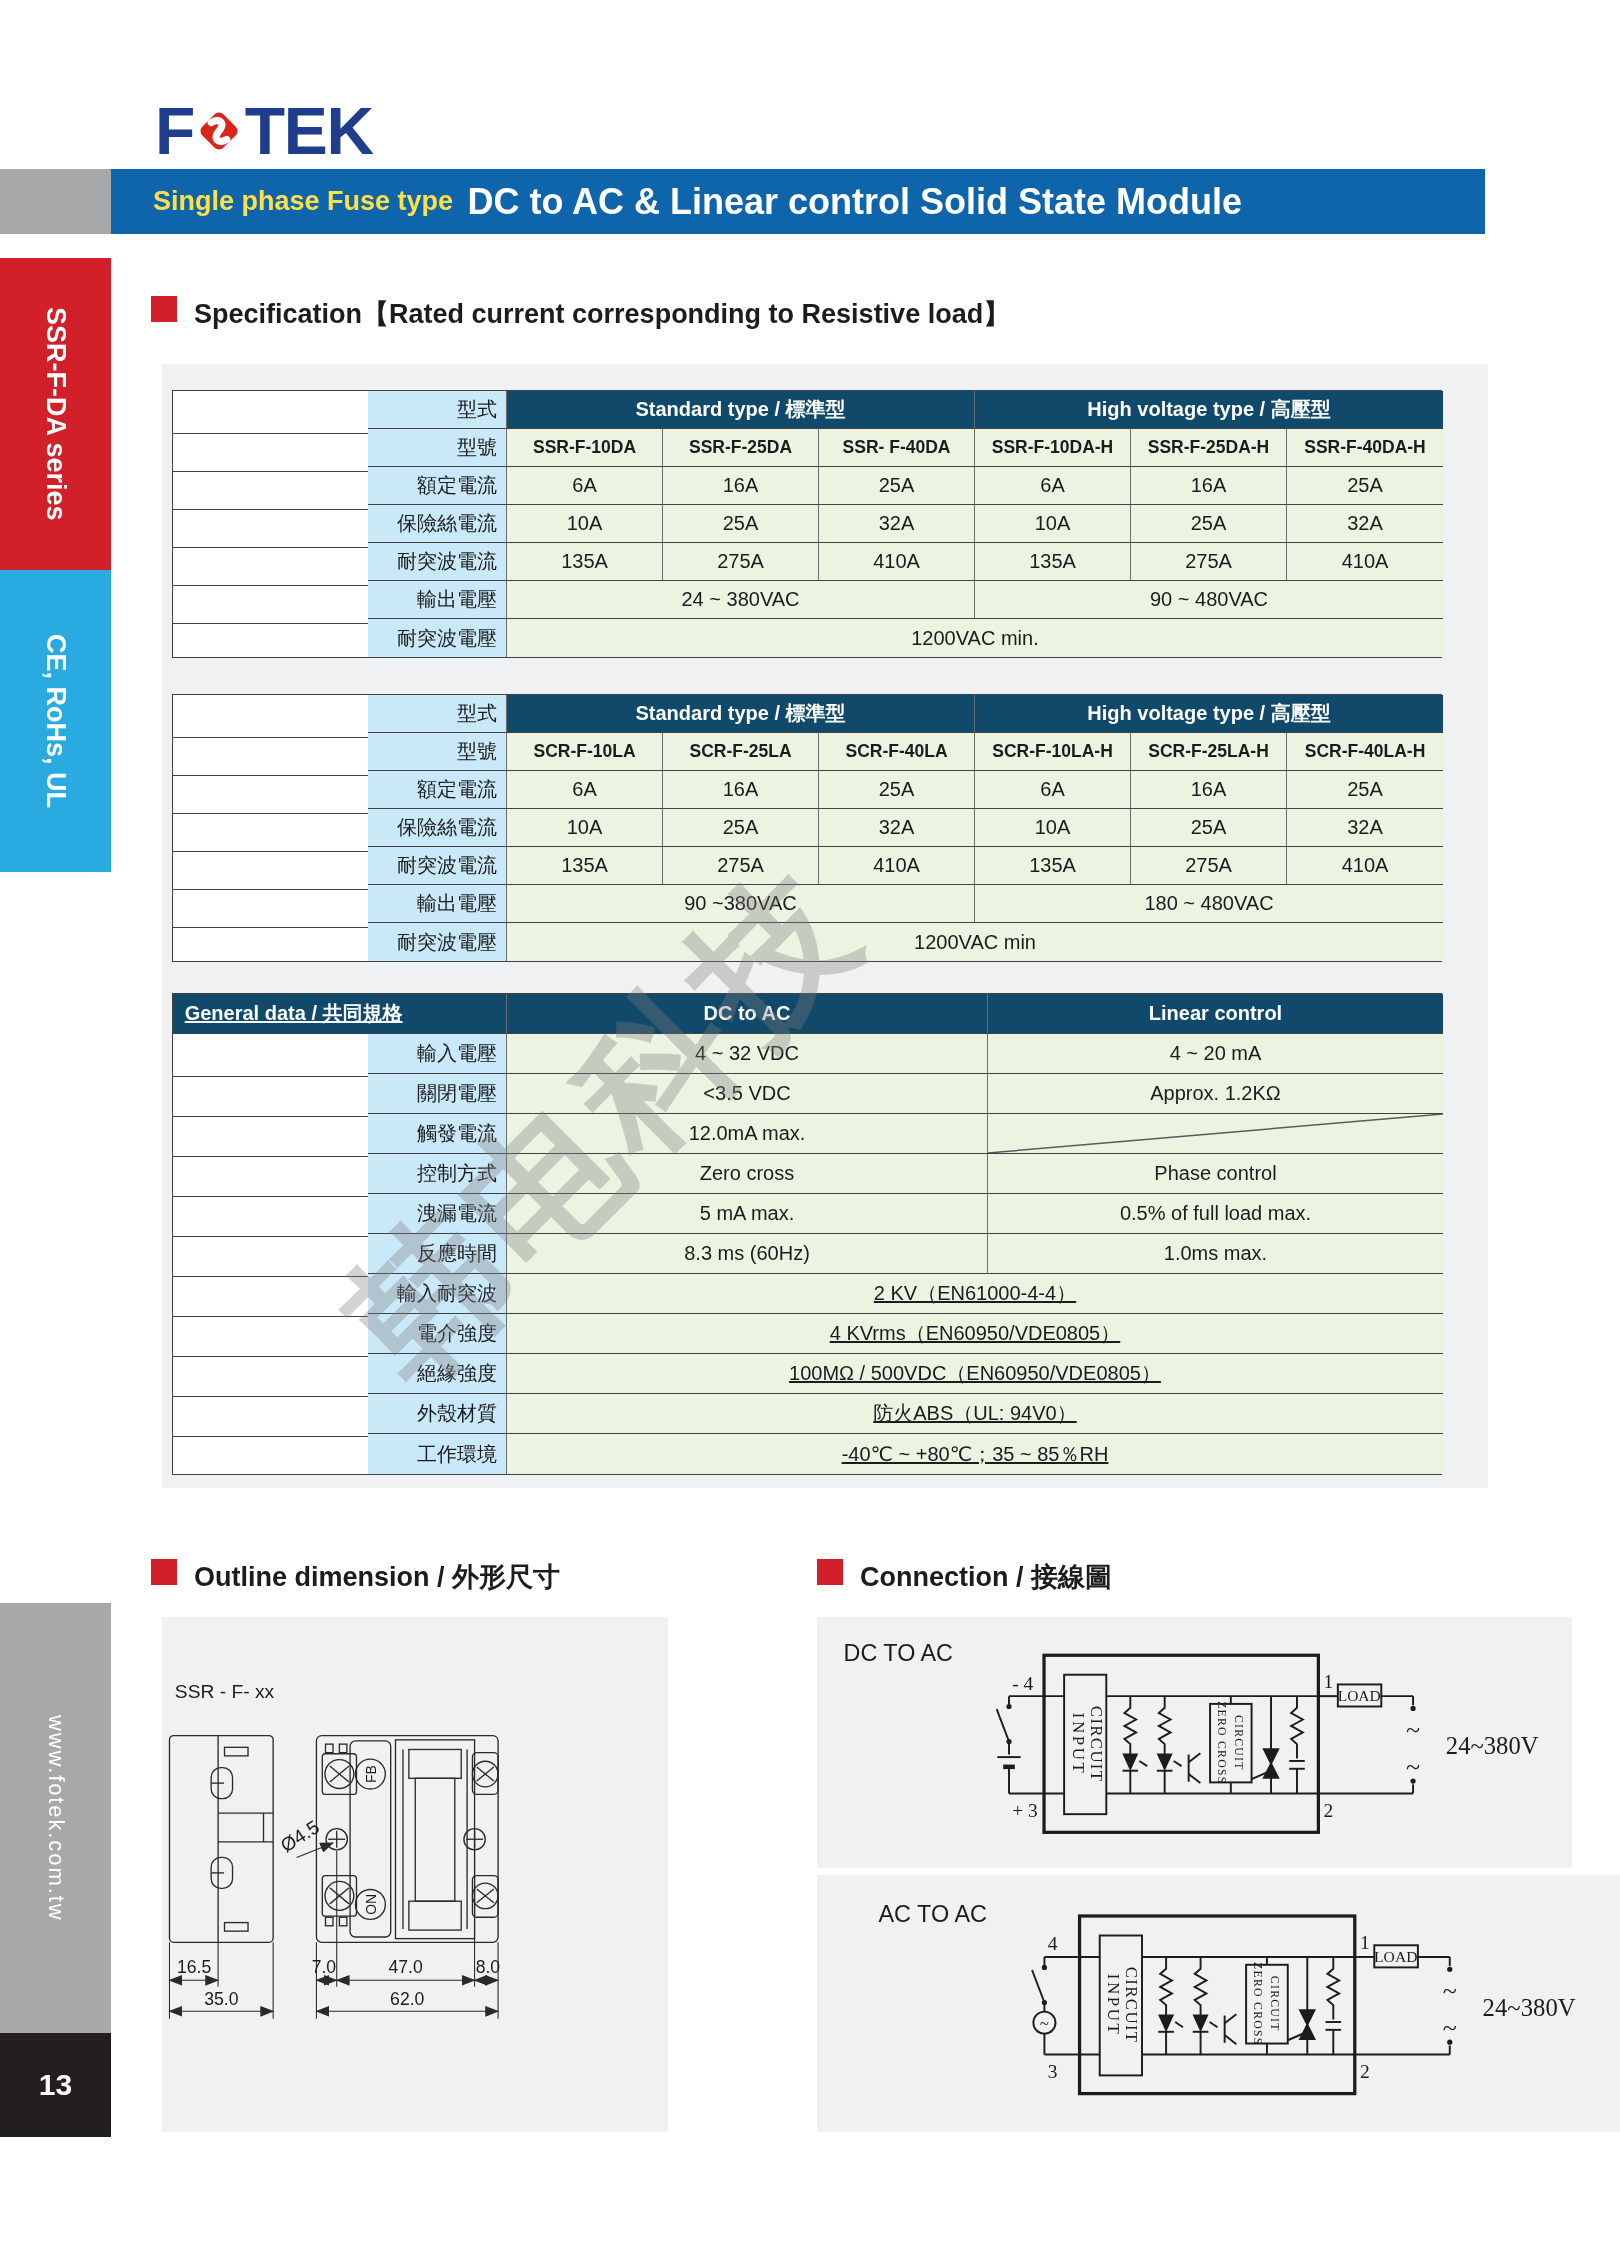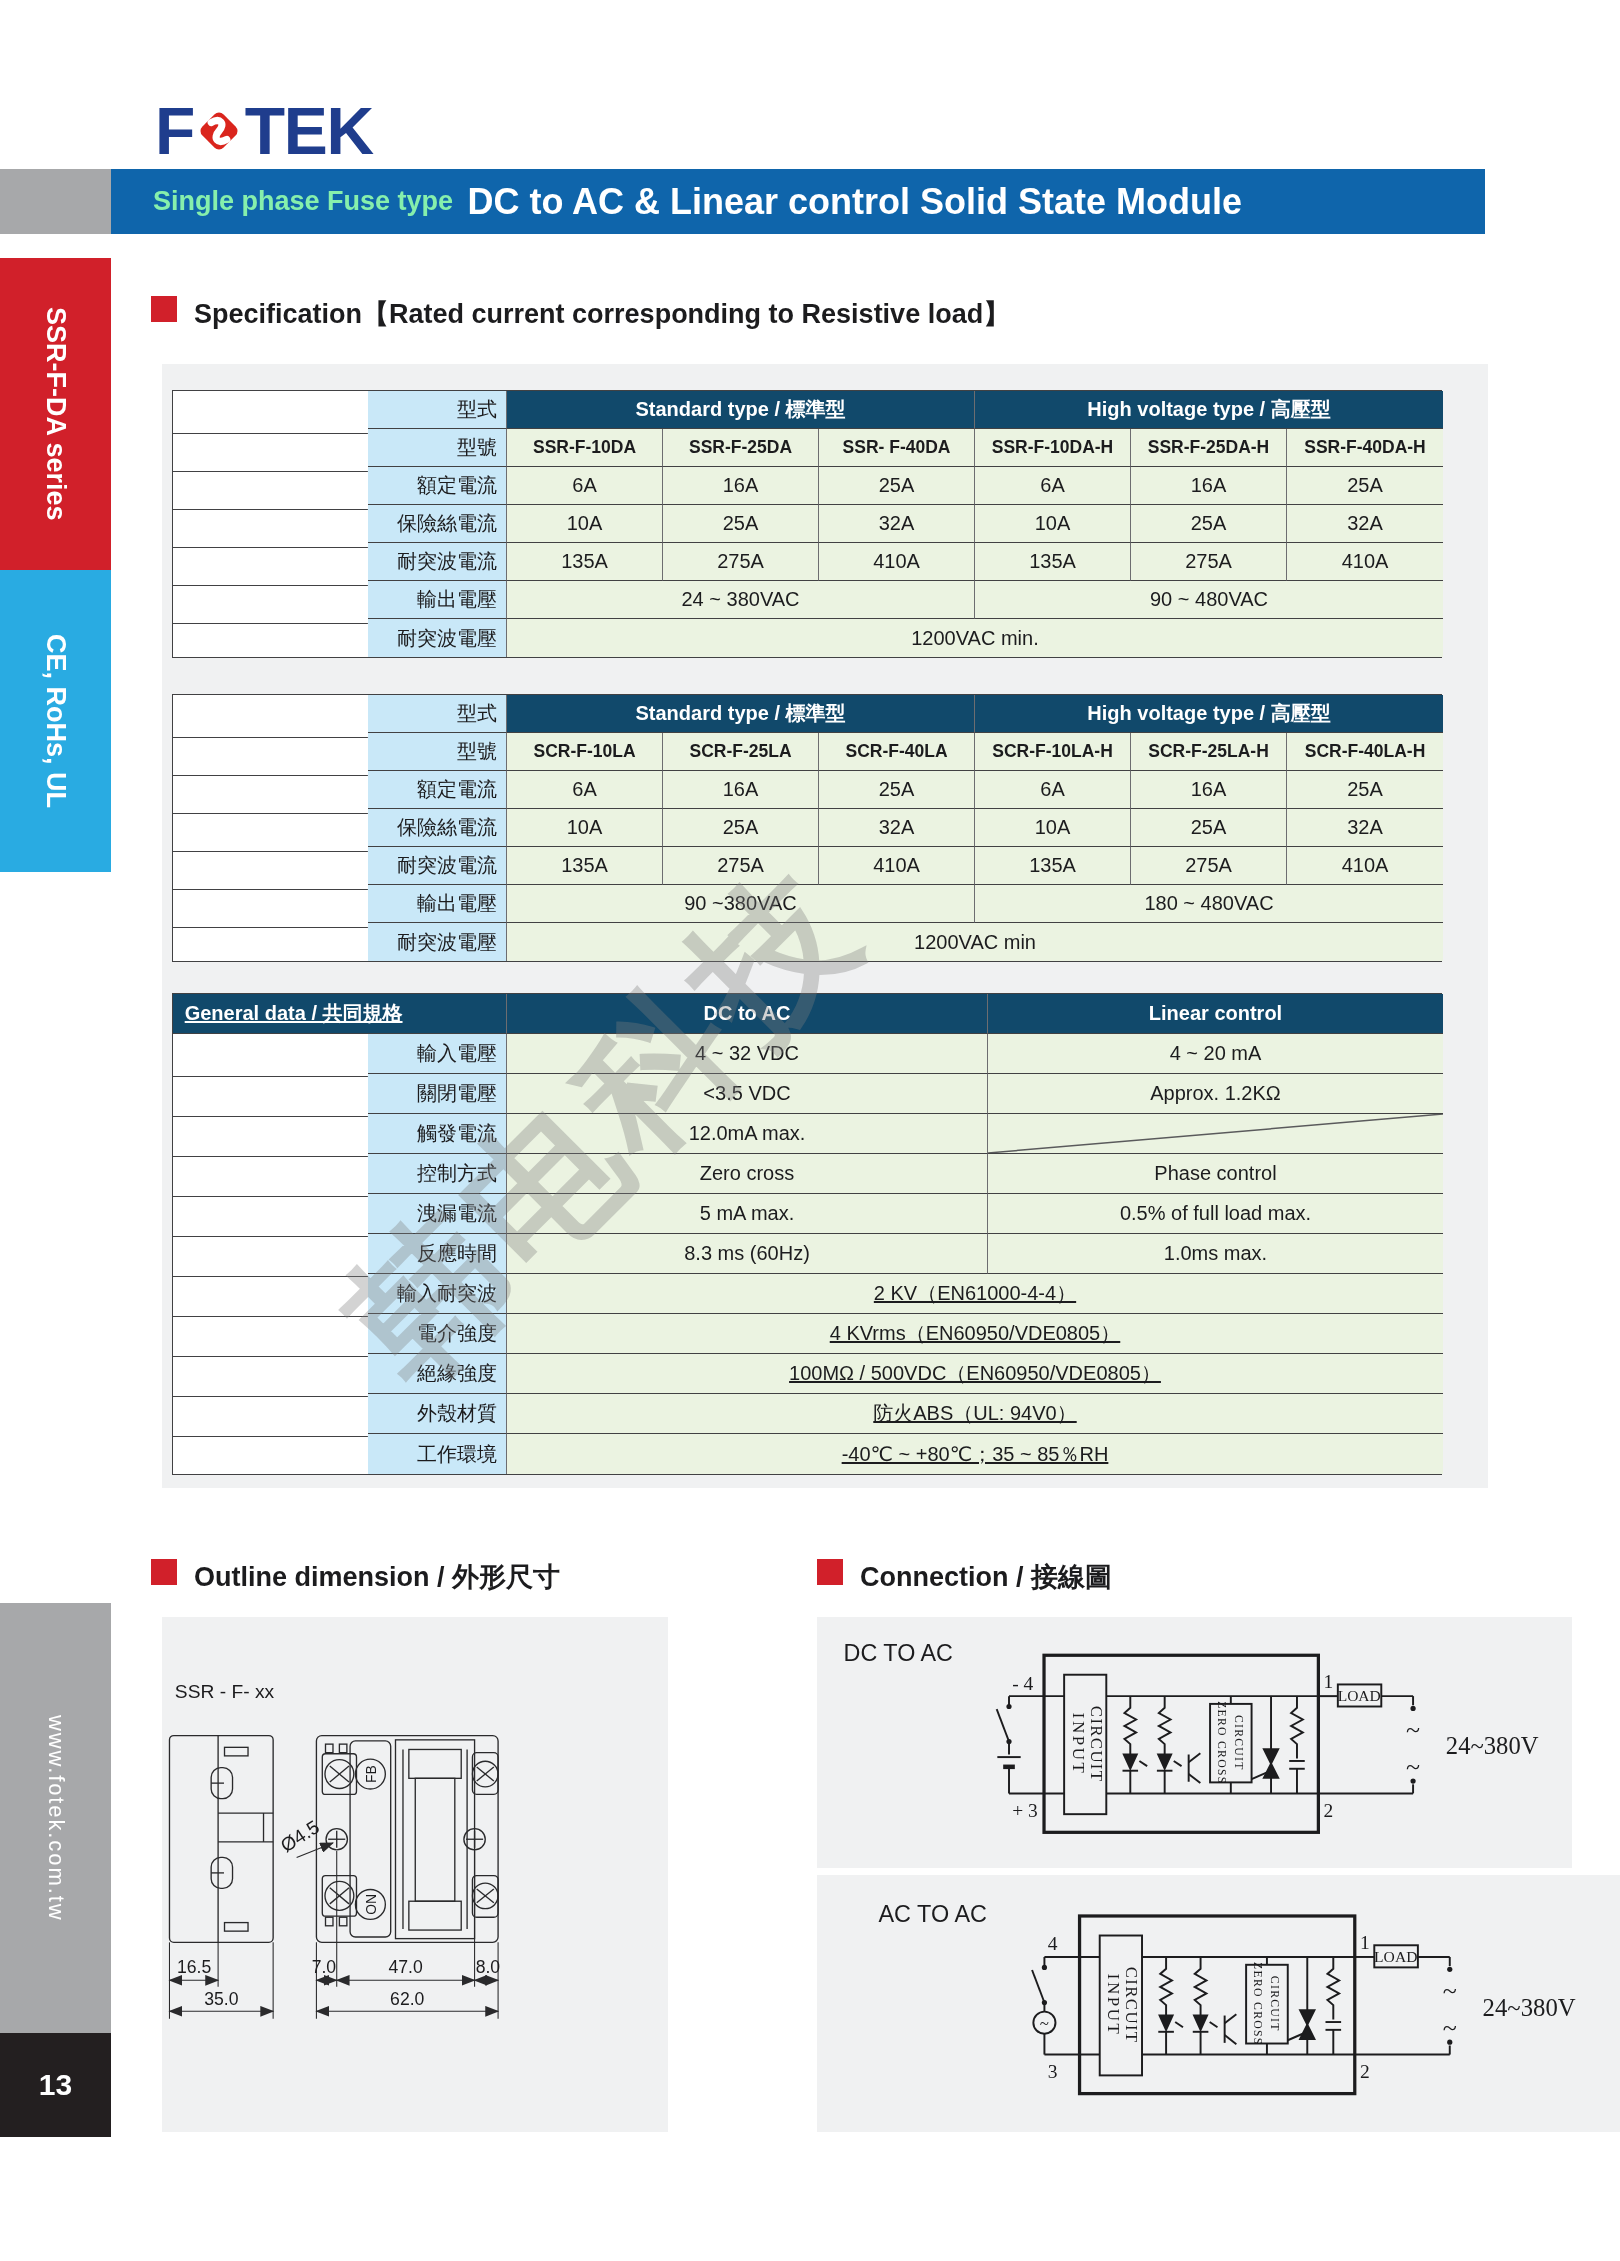--- a/index.html
+++ b/index.html
@@ -14,21 +14,21 @@
   .sb-blue { top:570px; height:302px; background:#29abe2; }
   .sb-web  { top:1603px; height:430px; background:#a7a8aa; }
   .sb-page { top:2033px; height:104px; background:#231f20; color:#fff; font-size:30px; font-weight:bold; }
 
   
   .logo { position:absolute; left:155px; top:101px; height:60px; display:flex; align-items:center; }
   .logo .ltxt { font-size:66px; font-weight:bold; color:#1f3d8d; letter-spacing:-1.3px; line-height:60px; }
   .logo svg { margin:0 -2.6px; }
   .banner { position:absolute; left:111px; top:169px; width:1374px; height:65px; background:#0f65ab;
             display:flex; align-items:center; }
-  .banner .pre  { color:#86efac; font-weight:bold; font-size:27px; margin-left:42px; white-space:nowrap; }
+  .banner .pre  { color:#fde047; font-weight:bold; font-size:27px; margin-left:42px; white-space:nowrap; }
   .banner .main { color:#fff; font-weight:bold; font-size:36px; margin-left:14.3px; white-space:nowrap; }
 
   
   .sect { position:absolute; display:flex; align-items:flex-start; }
   .sect .sq { width:26px; height:26px; background:#d1202a; margin-right:17px; flex:0 0 auto; }
   .sect .st { font-size:27px; font-weight:bold; color:#1c1c1e; white-space:nowrap; }
 
   
   .panel { position:absolute; background:#f0f1f2; }
 

